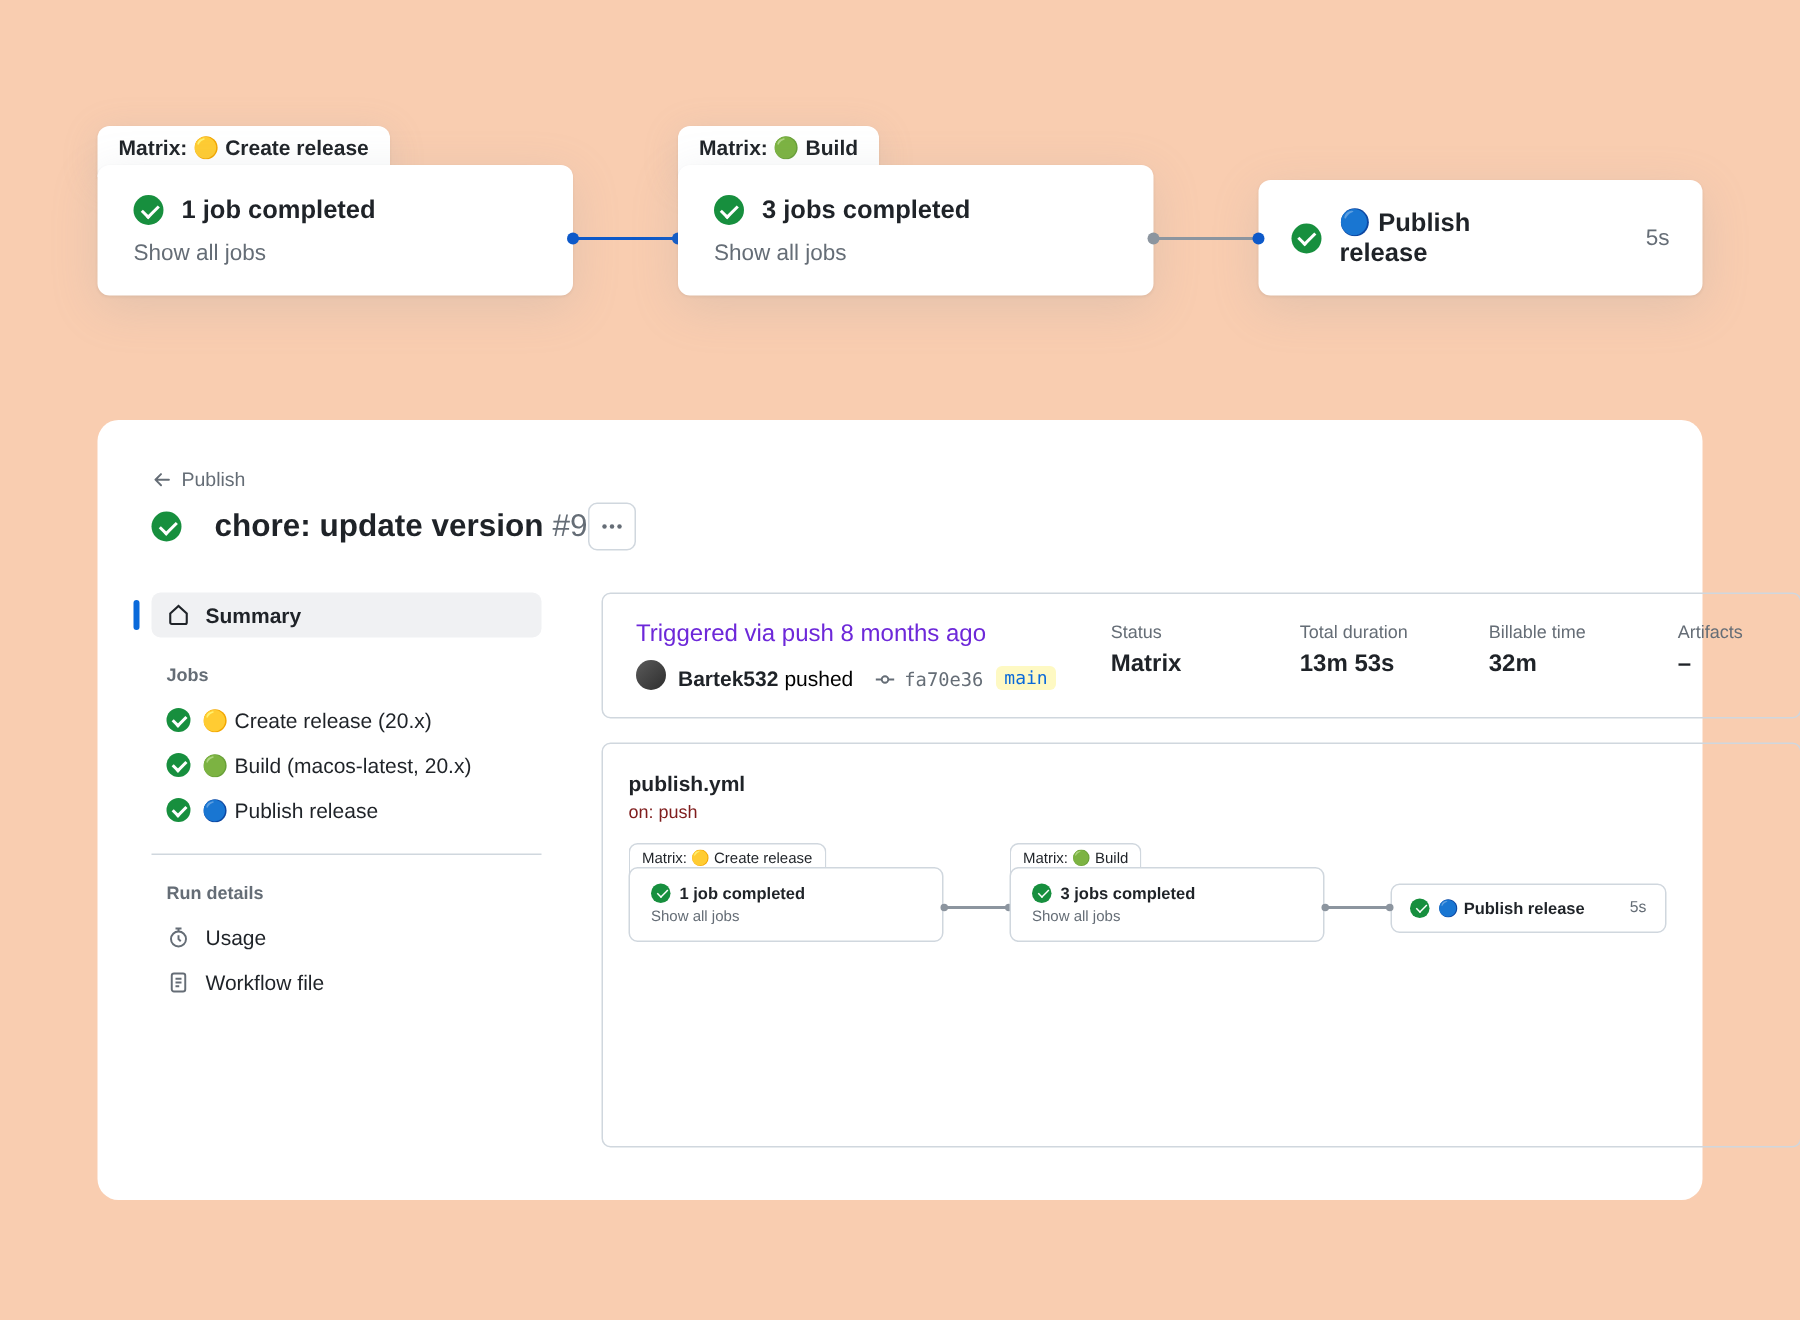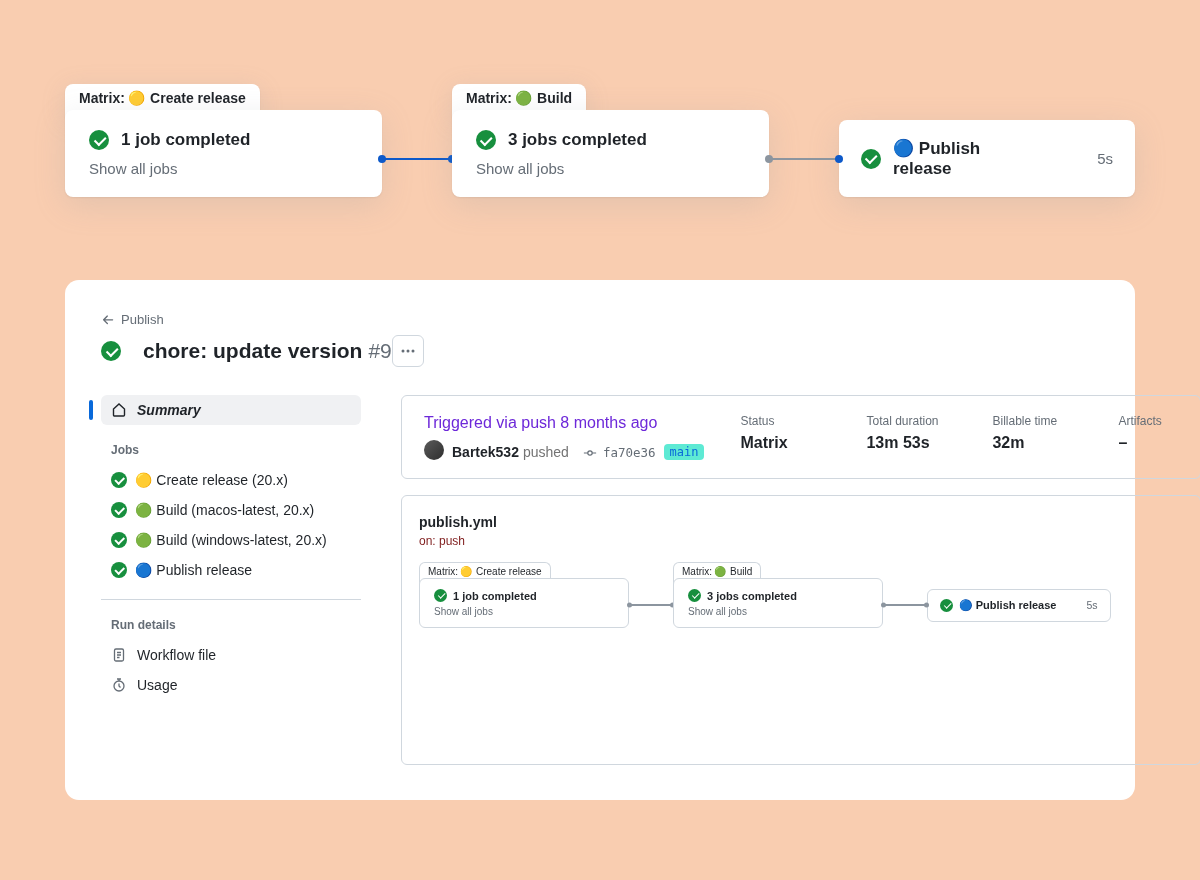--- a/index.html
+++ b/index.html
@@ -164,21 +164,20 @@
     align-items: center;
     padding: 7px 10px;
     border-radius: 6px;
     font-size: 14px;
     cursor: pointer;
     position: relative;
   }
   .side-item.active {
     background: #f0f1f3;
     font-weight: 600;
-    font-style: italic;
   }
   .side-item.active::before {
     content: "";
     position: absolute;
     left: -12px; top: 5px; bottom: 5px;
     width: 4px;
     background: #0969da;
     border-radius: 2px;
   }
   .side-group-label {
@@ -213,21 +212,21 @@
     margin-right: 8px;
     display: inline-block;
   }
   .commit-ico { margin: 0 6px 0 14px; }
   .code {
     font-family: ui-monospace,SFMono-Regular,Menlo,monospace;
     font-size: 12.5px;
     color: #656d76;
   }
   .branch {
-    background: #5eead4;
+    background: #fef9c3;
     color: #0969da;
     font-family: ui-monospace,SFMono-Regular,Menlo,monospace;
     font-size: 12px;
     padding: 1px 6px;
     border-radius: 4px;
     margin-left: 8px;
   }
   .stat-col {
     display: flex;
     flex-direction: column;
@@ -370,54 +369,50 @@
         <div class="side-item">
             <span class="check"></span>
             <span>🟡 Create release (20.x)</span>
           </div>
         <div class="side-item">
             <span class="check"></span>
             <span>🟢 Build (macos-latest, 20.x)</span>
           </div>
         <div class="side-item">
             <span class="check"></span>
-            <span>🟢 Build (windows-latest, 20.x)</span>
-          </div>
+            <span>🔵 Publish release</span>
+          </div>
+
+        <div class="divider"></div>
+
+        <div class="side-group-label">Run details</div>
         <div class="side-item">
-            <span class="check"></span>
-            <span>🔵 Publish release</span>
-          </div>
-
-        <div class="divider"></div>
-
-        <div class="side-group-label">Run details</div>
+          <svg class="ico" viewBox="0 0 16 16" fill="none" stroke="#656d76" stroke-width="1.3">
+              <circle cx="8" cy="9" r="5"></circle>
+              <path d="M8 6.5V9l1.5 1.5M6 2h4M8 2v2"></path>
+            </svg>
+          <span>Usage</span>
+        </div>
         <div class="side-item">
           <svg class="ico" viewBox="0 0 16 16" fill="none" stroke="#656d76" stroke-width="1.3">
               <rect x="3.5" y="2" width="9" height="12" rx="1.5"></rect>
               <path d="M6 5.5h4M6 8h4M6 10.5h2.5"></path>
             </svg>
           <span>Workflow file</span>
         </div>
-        <div class="side-item">
-          <svg class="ico" viewBox="0 0 16 16" fill="none" stroke="#656d76" stroke-width="1.3">
-              <circle cx="8" cy="9" r="5"></circle>
-              <path d="M8 6.5V9l1.5 1.5M6 2h4M8 2v2"></path>
-            </svg>
-          <span>Usage</span>
-        </div>
       </div>
 
       <div class="main">
         <div class="summary-card">
           <div class="left-sum">
             <div class="trig-line">Triggered via push 8 months ago</div>
             <div class="trig-row">
               <span class="avatar"></span>
               <span><b>Bartek532</b></span>
-              <span style="margin-left:4px;color:#737373">pushed</span>
+              <span style="margin-left:4px;color:#000000">pushed</span>
               <svg class="commit-ico" width="14" height="14" viewBox="0 0 16 16" fill="none" stroke="#656d76" stroke-width="1.4">
                   <circle cx="8" cy="8" r="2.5"></circle>
                   <path d="M1 8h4.5M10.5 8H15"></path>
                 </svg>
               <span class="code">fa70e36</span>
               <span class="branch">main</span>
             </div>
           </div>
           <div class="stat-col">
             <span class="stat-label">Status</span>

